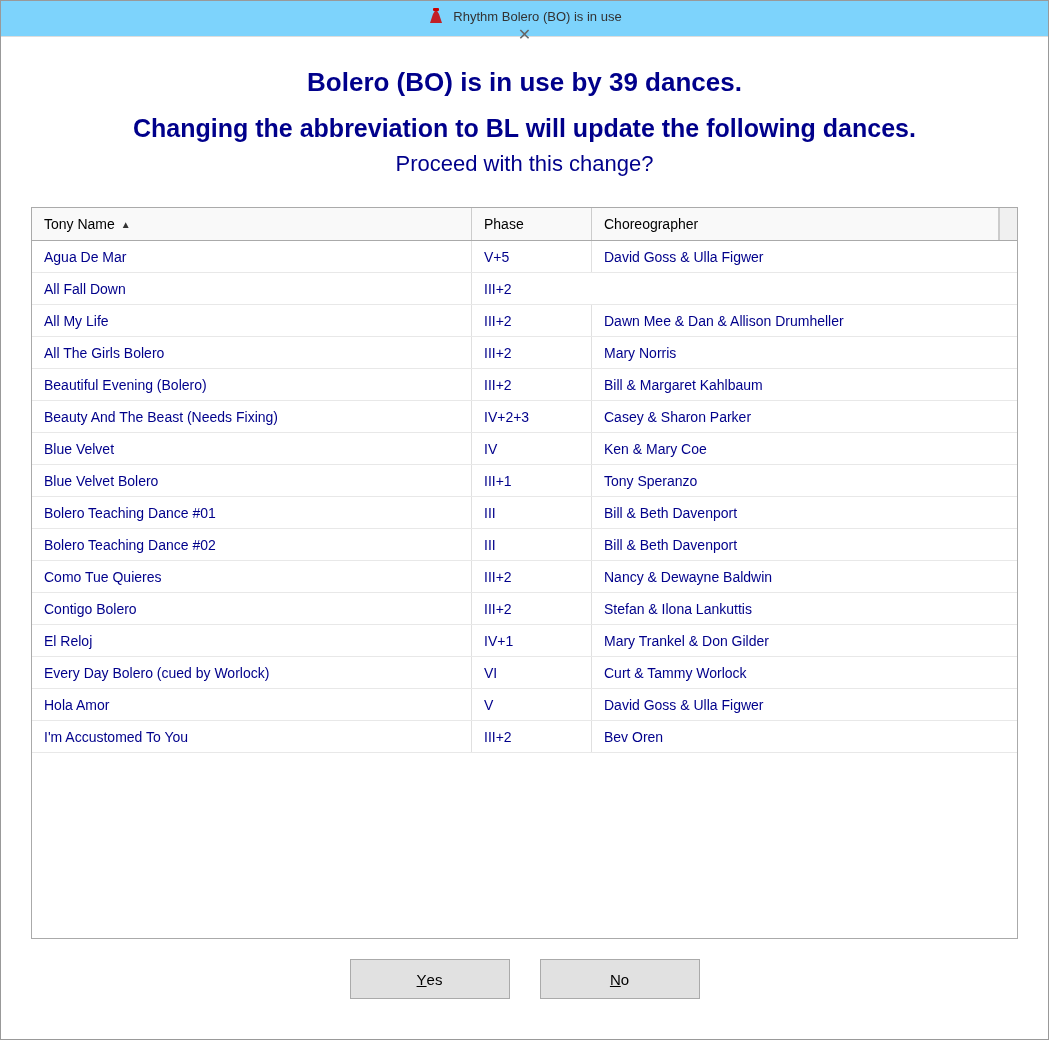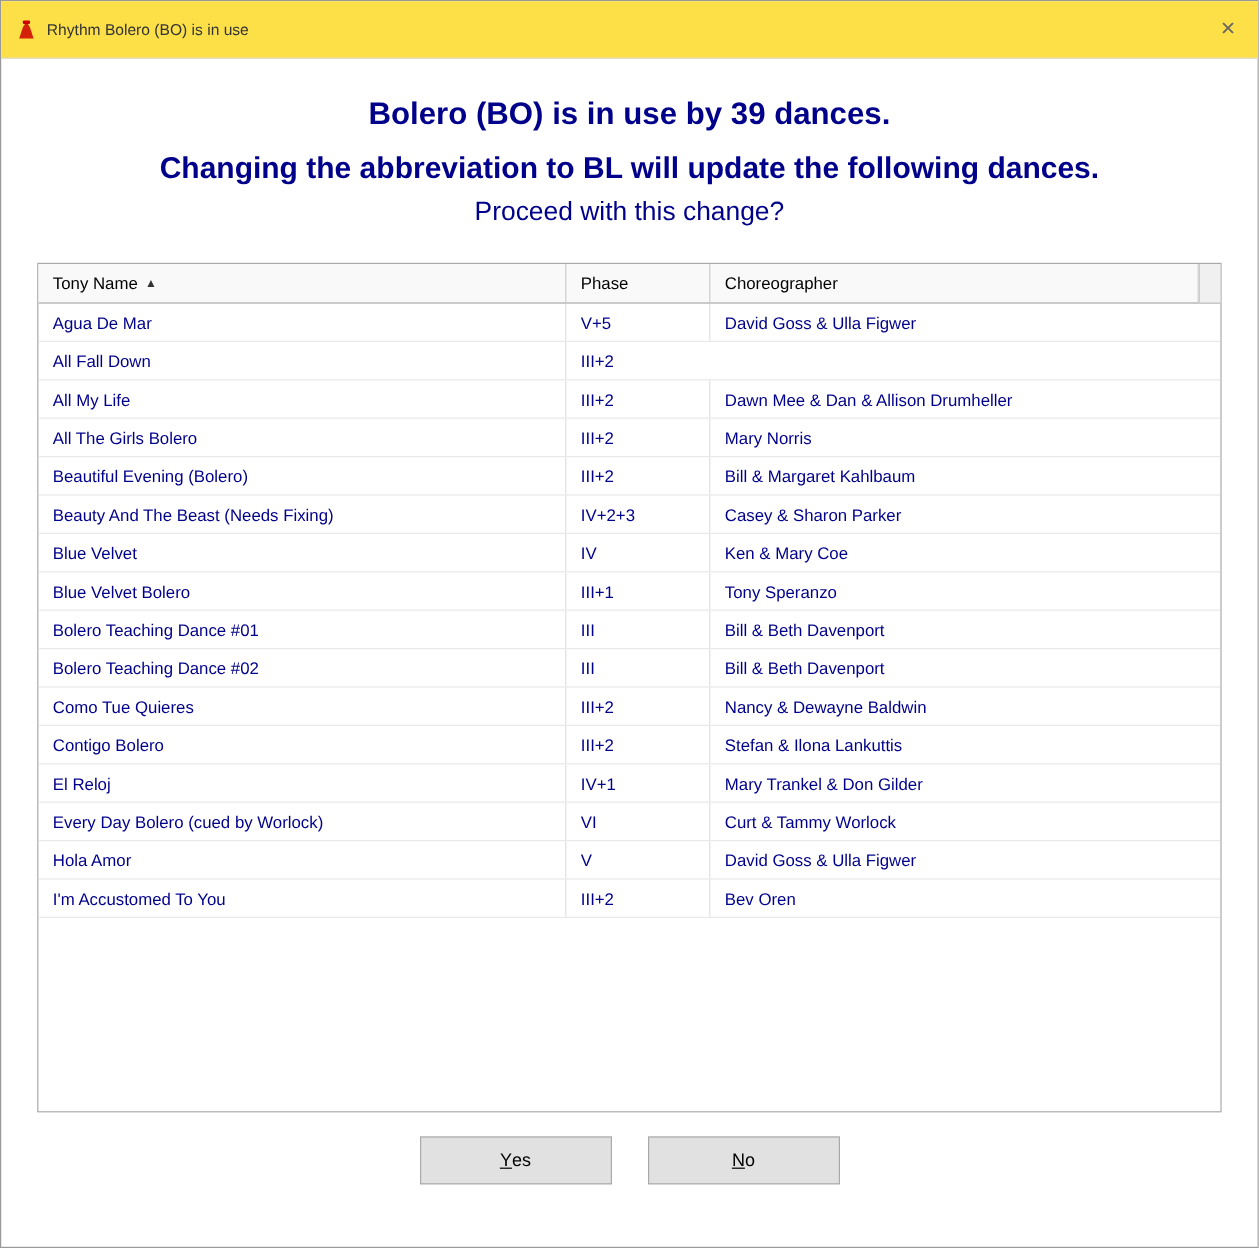--- a/index.html
+++ b/index.html
@@ -14,27 +14,28 @@
     .window {
       width: 1049px;
       min-height: 1040px;
       background: #ffffff;
       border: 1px solid #999;
       box-shadow: 2px 2px 8px rgba(0,0,0,0.3);
       display: flex;
       flex-direction: column;
     }
     .title-bar {
-      background: #fde047;
+      background: #7dd3fc;
       border-bottom: 1px solid #ddd;
       display: flex;
       align-items: center;
       justify-content: space-between;
       padding: 6px 12px;
-      height: 48px;
+      height: 36px;
+      flex-direction: column;
     }
     .title-bar-left {
       display: flex;
       align-items: center;
       gap: 8px;
     }
     .title-bar-icon {
       width: 18px;
       height: 18px;
     }
@@ -48,21 +49,21 @@
       cursor: pointer;
       background: none;
       border: none;
       padding: 2px 6px;
       line-height: 1;
     }
     .content {
       flex: 1;
       display: flex;
       flex-direction: column;
-      padding: 30px 30px 28px 30px;
+      padding: 30px 30px 16px 30px;
     }
     .header-text {
       text-align: center;
       margin-bottom: 10px;
     }
     .header-line1 {
       font-size: 26px;
       font-weight: bold;
       color: #00008B;
       margin-bottom: 16px;

